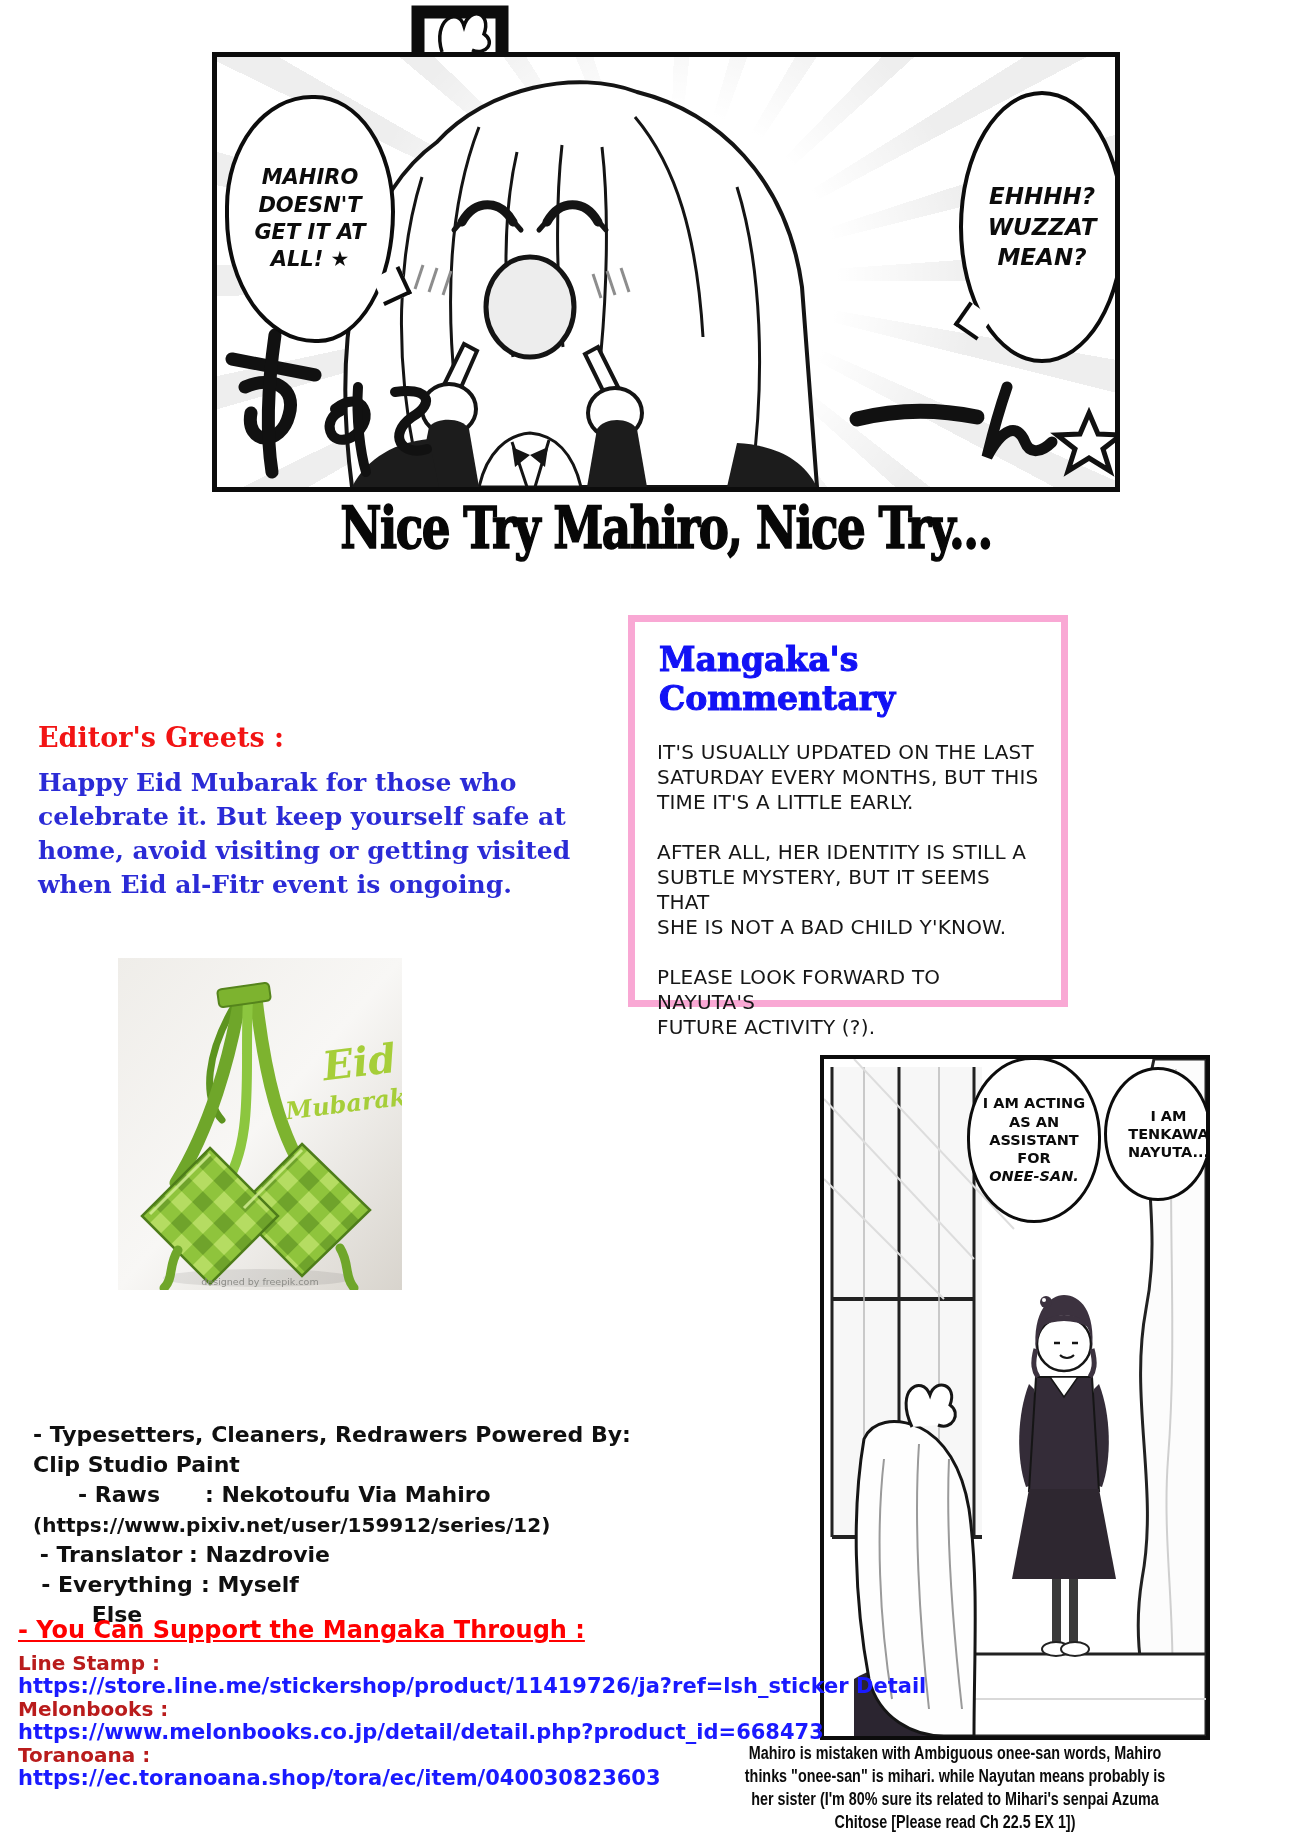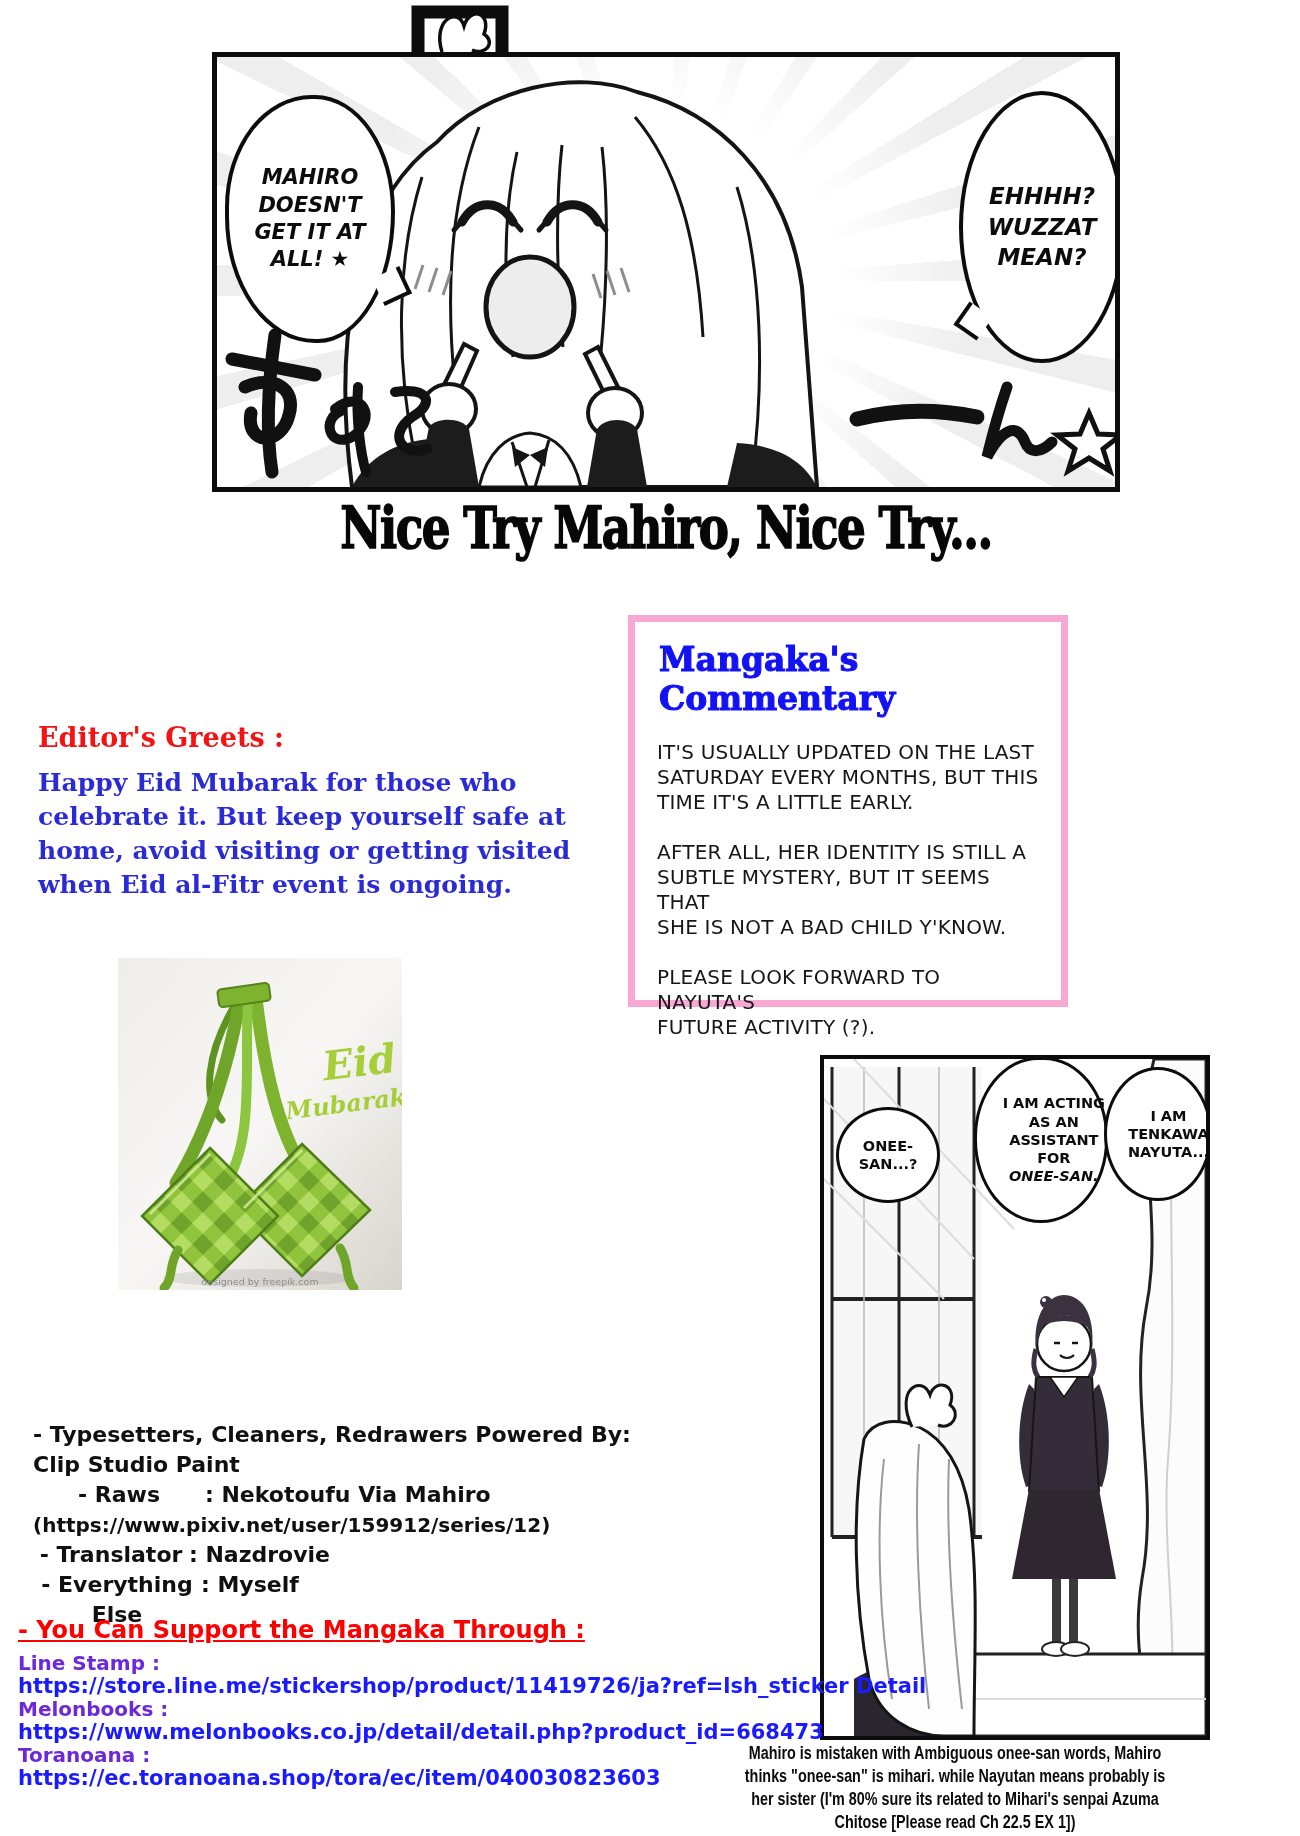--- a/index.html
+++ b/index.html
@@ -77,21 +77,21 @@
   }
 
   
   #bottom-panel{
     left:820px;top:1055px;width:390px;height:685px;
     border:4px solid #0c0c0c;box-sizing:border-box;overflow:hidden;background:#fff;
   }
   #bottom-panel svg.panel-art{position:absolute;left:0;top:0;}
   .bubble-sm{border-width:3px;font-size:14.5px;line-height:1.26;font-style:normal;}
   #bubble-onee{left:12px;top:48px;width:98px;height:90px;border-radius:50%;}
-  #bubble-assistant{left:150px;top:-2px;width:128px;height:160px;border-radius:48% 48% 50% 50%;justify-content:flex-end;}
+  #bubble-assistant{left:143px;top:-2px;width:128px;height:160px;border-radius:48% 48% 50% 50%;}
   #bubble-nayuta{left:280px;top:8px;width:102px;height:128px;border-radius:50%;justify-content:flex-end;}
   .emph{font-style:italic;font-weight:700;}
 
   
   #caption{
     left:655px;top:1742px;width:600px;text-align:center;color:#0b0b0b;
     font-family:"Liberation Sans",sans-serif;font-weight:700;font-size:17.5px;
     line-height:23px;white-space:pre-line;
     transform:scaleX(0.82);transform-origin:50% 0;
   }
@@ -101,21 +101,21 @@
   .credit-row{display:flex;text-align:center;}
   .credit-label{flex:0 0 auto;}
   .lab-raws{width:172px;}
   .lab-tr{width:156px;}
   .lab-else{width:168px;}
   .credit-url{font-size:20px;}
 
   
   #support{left:12px;top:1616px;font-weight:700;margin-left:6px;}
   #support-heading{color:#ff0000;font-size:24px;text-decoration:underline;margin-bottom:8px;}
-  .support-label{color:#6d28d9;font-size:20px;line-height:23px;}
+  .support-label{color:#b91c1c;font-size:20px;line-height:23px;}
   .support-url{color:#1a1aff;font-size:21px;line-height:23px;width:980px;overflow-wrap:anywhere;}
 </style>
 </head>
 <body>
 
 <svg id="top-fragment" class="abs" viewBox="0 0 104 54" width="104" height="54">
   <path d="M10,54 L10,12 L94,12 L94,54" stroke="#0c0c0c" stroke-width="13" fill="none"></path>
   <path d="M34,52 C24,20 50,6 56,26 C62,6 84,12 76,34 C88,42 78,56 64,50" fill="#ffffff" stroke="#0c0c0c" stroke-width="3.5"></path>
 </svg>
 
@@ -297,24 +297,20 @@
     </g>
 
     <g>
       <path d="M30,620 C60,600 120,600 150,620 L150,677 L30,677 Z" fill="#2b2530"></path>
       <path d="M40,380 C28,450 30,540 45,620 C55,660 90,677 120,677 L150,677 C150,600 155,520 145,450 C138,408 120,380 95,368 C70,358 48,362 40,380 Z" fill="#fefefe" stroke="#151515" stroke-width="3"></path>
       <path d="M60,400 C52,470 55,560 68,640 M95,385 C90,460 95,560 105,650 M125,400 C122,470 128,560 138,650" stroke="#9a9a9a" stroke-width="2" fill="none"></path>
       <path d="M88,368 C70,330 98,315 106,336 C112,318 134,326 126,346 C138,354 128,372 114,366" fill="#ffffff" stroke="#151515" stroke-width="3"></path>
     </g>
   </svg>
 
-  <div class="bubble bubble-sm" id="bubble-onee">
-    <span>ONEE-
-SAN...?</span>
-  </div>
   <div class="bubble bubble-sm" id="bubble-assistant">
     <div>
       <span>I AM ACTING
 AS AN
 ASSISTANT
 FOR</span>
       <span class="emph">ONEE-SAN.</span>
     </div>
   </div>
   <div class="bubble bubble-sm" id="bubble-nayuta">

